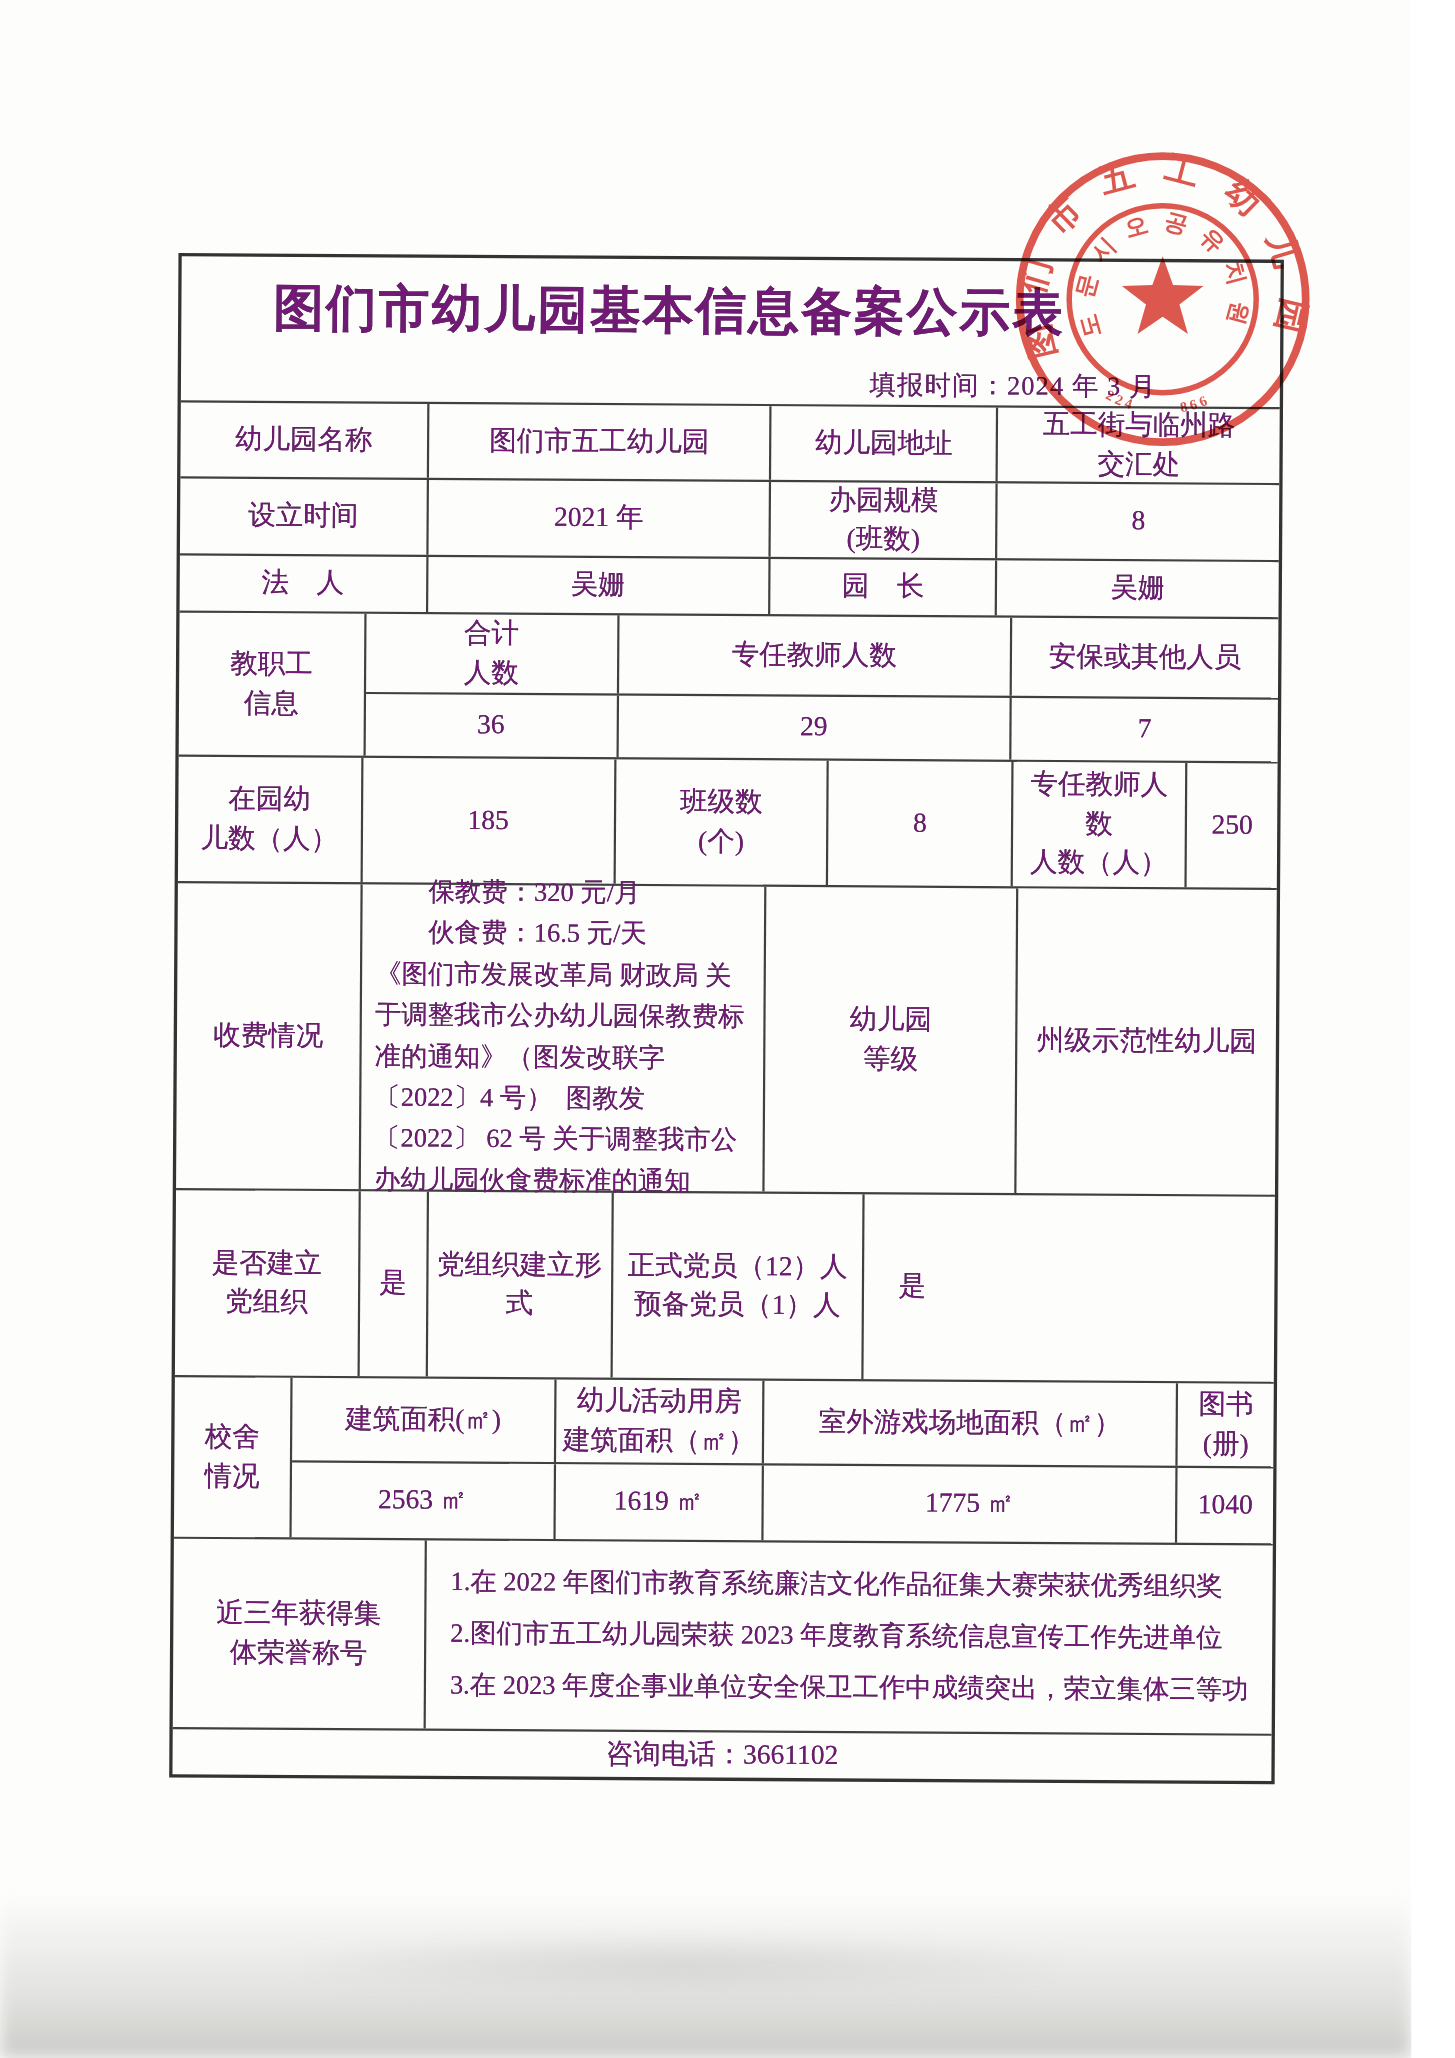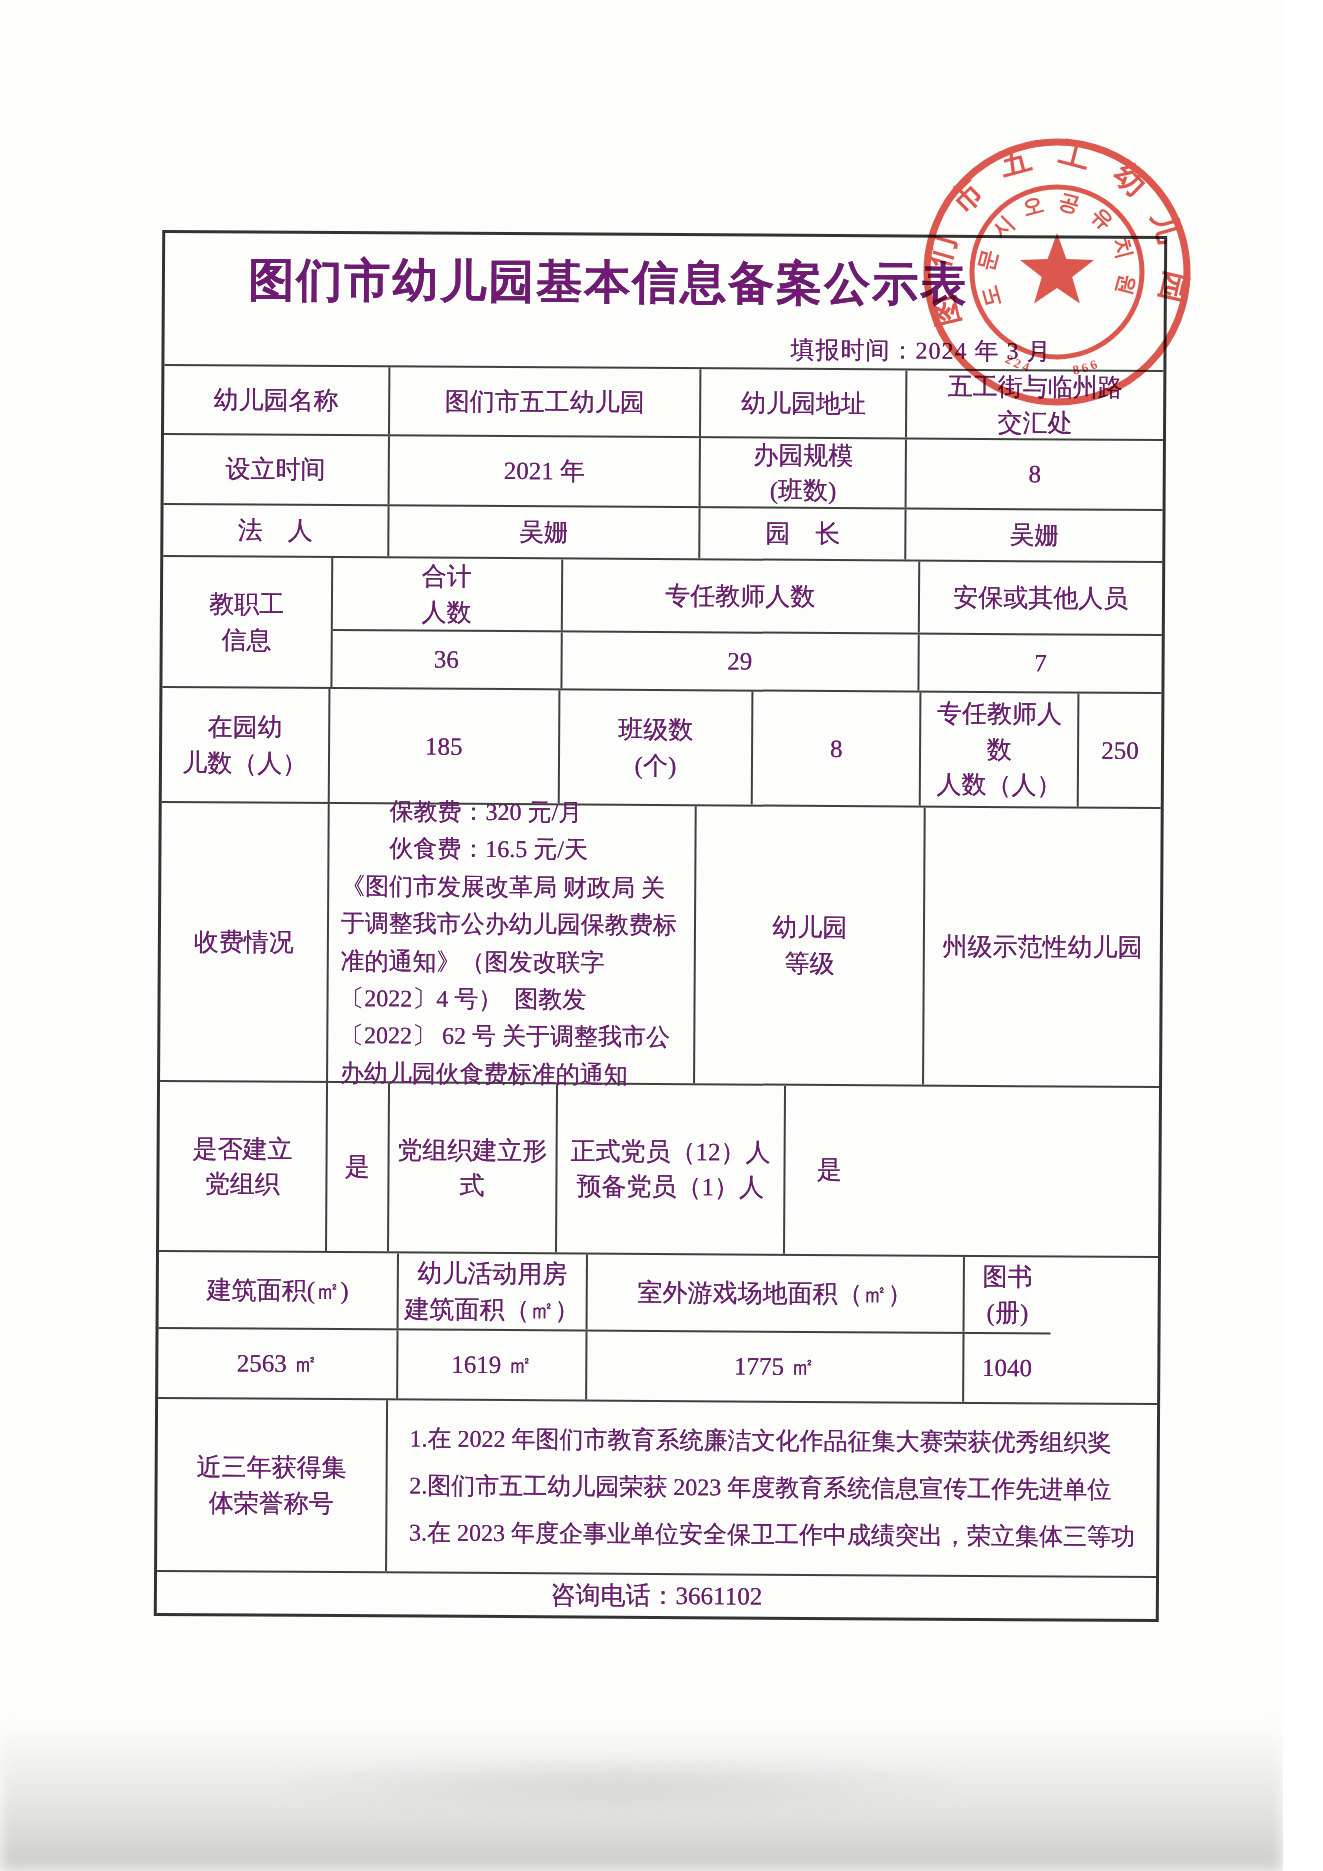--- a/index.html
+++ b/index.html
@@ -160,20 +160,22 @@
 党组织</div>
       <div class="c" style="width:6.2%">是</div>
       <div class="c" style="width:16.8%">党组织建立形
 式</div>
       <div class="c" style="width:22.9%">正式党员（12）人
 预备党员（1）人</div>
       <div class="c" style="width:8.7%">是</div>
     </div>
 
     <div class="row" style="height:147px">
+      <div class="c" style="width:10.7%">校舍
+情况</div>
       <div class="col" style="width:89.3%">
         <div class="subrow" style="height:77px">
           <div class="c" style="width:26.9%">建筑面积(㎡)</div>
           <div class="c" style="width:21.2%">幼儿活动用房
 建筑面积（㎡）</div>
           <div class="c" style="width:42.2%">室外游戏场地面积（㎡）</div>
           <div class="c" style="width:9.7%">图书
 (册)</div>
         </div>
         <div class="subrow">

